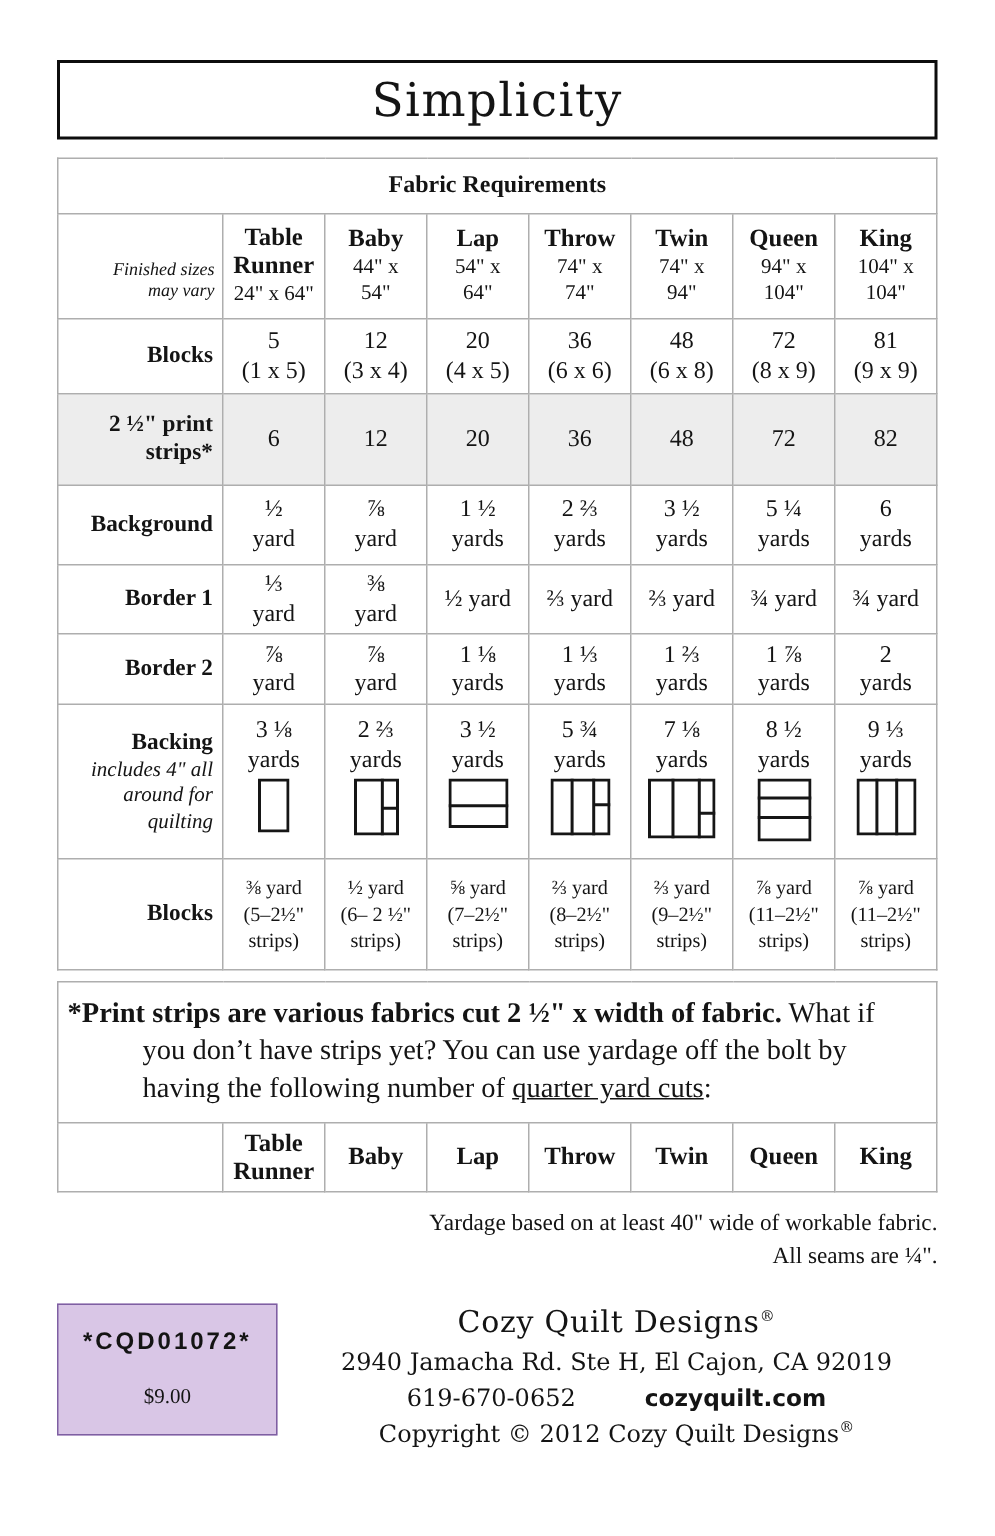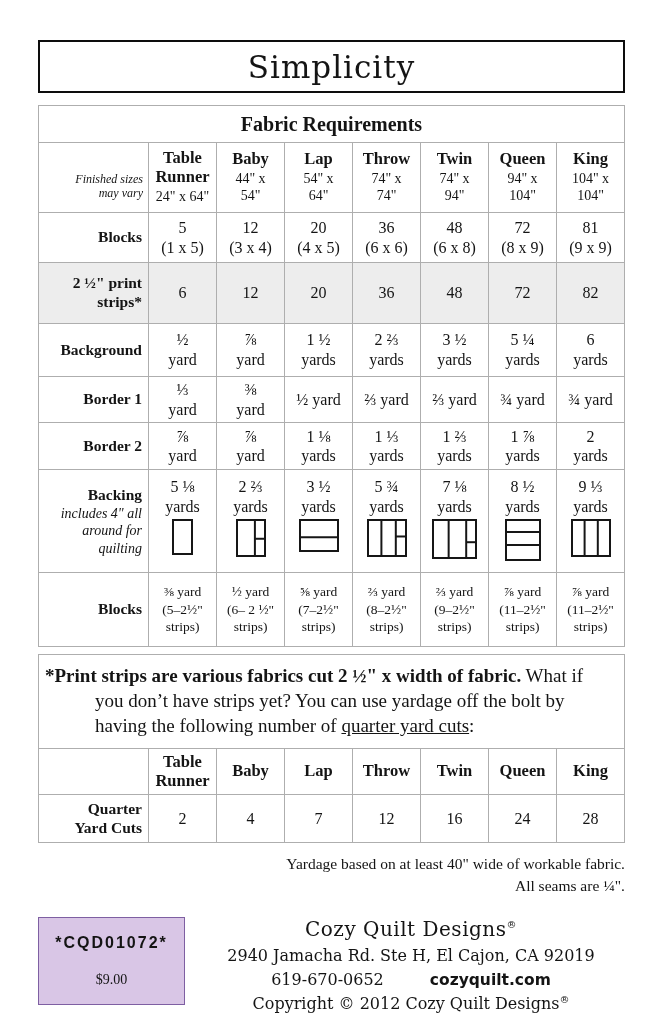--- a/index.html
+++ b/index.html
@@ -36,21 +36,21 @@
     border:1px solid var(--grid);
     text-align:center;vertical-align:middle;
     white-space:pre-line;
     font-size:16px;line-height:1.22;
     padding:3px 2px;
   }
   .tbl1{margin-top:12px;}
   .tbl2{margin-top:7px;}
 
   .t-title td{
-    font-size:20px;font-weight:bold;height:37px;white-space:normal;
+    font-size:16px;font-weight:bold;height:37px;white-space:normal;
   }
   .r-header td,.r-header th{height:70px;}
   .corner{
     font-style:italic;font-weight:normal;font-size:12px;
     text-align:right;vertical-align:bottom;padding:0 5px 11px 2px;
   }
   th .col-name{font-weight:bold;font-size:16.5px;white-space:normal;line-height:1.15;}
   th .col-size{font-weight:normal;font-size:14px;white-space:pre-line;line-height:1.25;margin-top:1px;}
   .row-label{
     font-weight:bold;text-align:right;padding-right:6px;font-size:15.5px;line-height:1.2;
@@ -226,21 +226,21 @@
 yards</td>
       <td>1 ⅞
 yards</td>
       <td>2
 yards</td>
     </tr>
     <tr class="r-backing">
       <td class="row-label"><span>Backing</span><div class="backing-sub">includes 4" all
 around for
 quilting</div></td>
-      <td><span>5 ⅛
+      <td><span>3 ⅛
 yards</span><span class="diagram"><svg width="21" height="36" viewBox="0 0 21 36">
                 <rect x="1" y="1" width="19" height="34" fill="none" stroke="#161616" stroke-width="2"></rect>
               </svg></span></td>
       <td><span>2 ⅔
 yards</span><span class="diagram"><svg width="30" height="38" viewBox="0 0 30 38">
                 <rect x="1" y="1" width="28" height="36" fill="none" stroke="#161616" stroke-width="2"></rect>
                 <line x1="18.9" y1="0" x2="18.9" y2="38" stroke="#161616" stroke-width="2"></line>
                 <line x1="18.9" y1="19.76" x2="30" y2="19.76" stroke="#161616" stroke-width="2"></line>
               </svg></span></td>
       <td><span>3 ½
@@ -319,31 +319,20 @@
     </tr>
     <tr class="r-qheader">
       <td></td>
       <th><div class="col-name">Table Runner</div></th>
       <th><div class="col-name">Baby</div></th>
       <th><div class="col-name">Lap</div></th>
       <th><div class="col-name">Throw</div></th>
       <th><div class="col-name">Twin</div></th>
       <th><div class="col-name">Queen</div></th>
       <th><div class="col-name">King</div></th>
-    </tr>
-    <tr class="r-qyc">
-      <td class="row-label">Quarter
-Yard Cuts</td>
-      <td>2</td>
-      <td>4</td>
-      <td>7</td>
-      <td>12</td>
-      <td>16</td>
-      <td>24</td>
-      <td>28</td>
     </tr>
   </tbody>
     </table>
 
   <div class="yardage">Yardage based on at least 40" wide of workable fabric.
 All seams are ¼".</div>
 
   <div class="footer">
     <div class="sku-box">
       <div class="sku">*CQD01072*</div>

